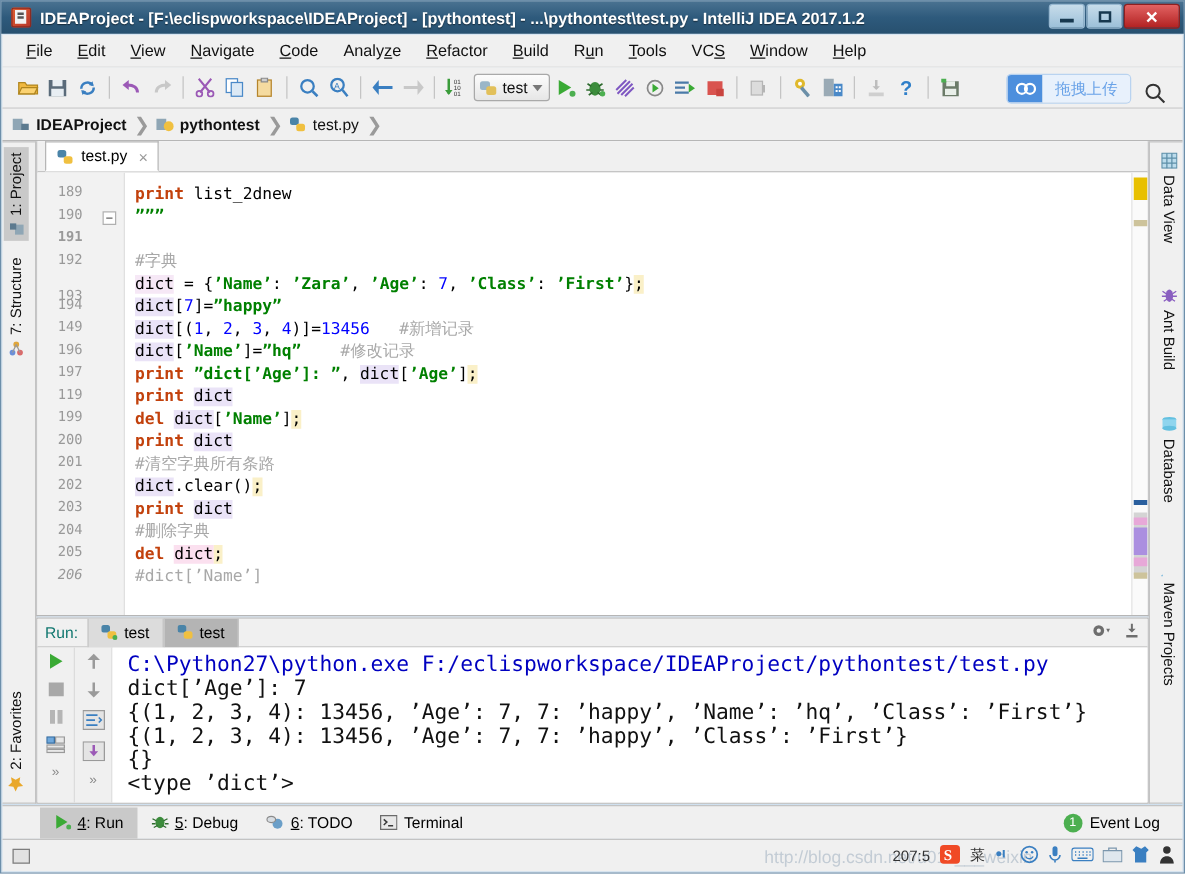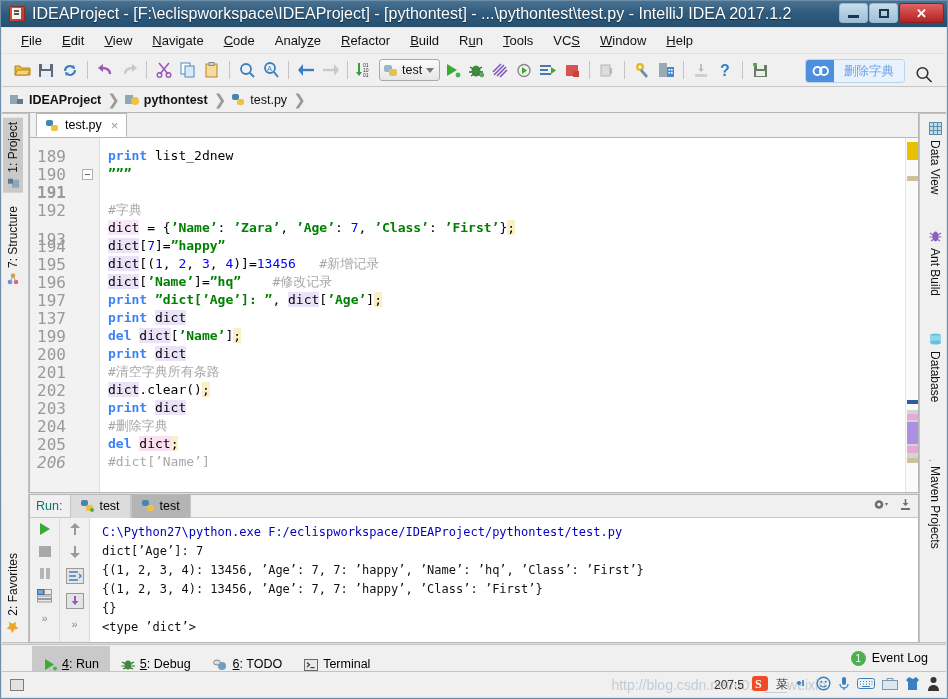--- a/index.html
+++ b/index.html
@@ -19,22 +19,22 @@
               background:linear-gradient(#4a7291,#2e5a7c 50%,#27506f);
               display:flex; align-items:center; padding-left:8px; }
   .title-ico { width:16px; height:16px; border-radius:2px;
                background:linear-gradient(135deg,#e06030,#b5342a);
                position:relative; margin-right:7px; flex:none;
                box-shadow:inset 0 0 0 1px #8a2b22; }
   .title-ico::after{ content:""; position:absolute; left:3px; top:2px;
                width:9px; height:11px; background:#f2f2f2; }
   .title-ico::before{ content:""; position:absolute; left:5px; top:4px;
                width:5px; height:2px; background:#555; box-shadow:0 3px 0 #555; z-index:2;}
-  .title-text { color:#fff; font-size:16px; white-space:nowrap;
-                text-shadow:0 1px 1px rgba(0,0,0,.55); }
+  .title-text { color:#fff; font-size:13px; white-space:nowrap;
+                text-shadow:0 1px 1px rgba(0,0,0,.55);font-weight:bold; }
   .wbtns { position:absolute; right:3px; top:2px; display:flex; gap:1px; }
   .wbtn { width:29px; height:20px; border:1px solid #96b7d0;
           border-radius:3px; display:flex; align-items:center; justify-content:center;
           background:linear-gradient(#c7dcea,#9cc0d9); color:#14334d; font-size:11px; }
   .wbtn.close { width:45px; background:linear-gradient(#e26262,#b22222);
                 border-color:#8e2020; color:#fff; font-weight:bold; font-size:13px; }
   .wbtn .minus{ display:block; width:11px; height:3px; background:#17384f; margin-top:6px;}
   .wbtn .sq { display:block; width:10px; height:9px; border:2px solid #17384f; }
 
   
@@ -94,31 +94,31 @@
               border-bottom:1px solid #b6b6b6; }
   .ftab { display:flex; align-items:center; gap:6px; height:24px; padding:0 8px;
           background:#fff; border:1px solid #b6b6b6; border-bottom:1px solid #fff;
           margin-left:6px; font-size:12.5px; }
   .ftab .x { color:#9a9a9a; font-size:13px; margin-left:3px; }
 
   .code-area { position:absolute; left:0; top:25px; right:0; bottom:0;
                background:#fff; overflow:hidden; }
   .gutter { position:absolute; left:0; top:0; width:70px; bottom:0;
             background:#f2f2f2; border-right:1px solid #e0e0e0; }
-  .gnum { position:absolute; right:33px; font-size:16px; color:#999;
+  .gnum { position:absolute; right:33px; font-size:11px; color:#999;
           font-family:"DejaVu Sans Mono", monospace; text-align:right; }
   .fold { position:absolute; left:52px; width:11px; height:11px;
           border:1px solid #b0b0b0; background:#fff; }
   .fold::after{content:""; position:absolute; left:2px; top:4px; width:5px; height:1px;
           background:#666;}
   .codelines { position:absolute; left:70px; top:0; right:0; bottom:0;
                font-family:"DejaVu Sans Mono", monospace; font-size:13px;
                line-height:18px; white-space:pre; padding-left:8px; }
   .ln { position:absolute; left:8px; white-space:pre; }
-  .kw { color:#3b82f6; font-weight:bold; }
+  .kw { color:#c2410c; font-weight:bold; }
   .str { color:#008000; font-weight:bold; }
   .num { color:#0000ff; }
   .cm { color:#a8a8a8; }
   .idf { color:#000; }
   .hl-v { background:#eae3f7; }
   .hl-p { background:#fbe0ef; }
   .hl-y { background:#faf0c8; }
   .hl-s { background:#f6e8f6; }
 
   .rgutter { position:absolute; right:0; top:0; width:13px; bottom:0;
@@ -136,30 +136,30 @@
           background:#dcdcdc; }
   .rtab.sel { background:#b4b4b4; }
   .runhead-right { position:absolute; right:6px; top:3px; display:flex;
                    align-items:center; gap:9px; }
   .runbody { position:absolute; left:0; top:23px; right:0; bottom:0; display:flex; }
   .runtools { width:30px; background:#f0f0f0; border-right:1px solid #dcdcdc;
               display:flex; flex-direction:column; align-items:center; padding-top:4px; gap:6px;}
   .runtools2{ width:30px; background:#f0f0f0; border-right:1px solid #dcdcdc;
               display:flex; flex-direction:column; align-items:center; padding-top:4px; gap:6px;}
   .console { flex:1; background:#fff; padding:5px 0 0 12px;
-             font-family:"DejaVu Sans Mono", monospace; font-size:12px; line-height:19px; }
+             font-family:"DejaVu Sans Mono", monospace; font-size:17px; line-height:19px; }
   .c-blue { color:#0000c0; }
   .c-blk { color:#111; }
   .chev { font-size:11px; color:#8a8a8a; }
 
   
   .twbar { position:absolute; left:1px; right:1px; bottom:27px; height:27px;
            background:#f0f0f0; border-top:1px solid #c3c3c3; display:flex;
            align-items:center; padding-left:30px; }
-  .twb { display:flex; align-items:flex-end; gap:5px; height:25px; padding:0 11px;
+  .twb { display:flex; align-items:center; gap:5px; height:25px; padding:0 11px;
          font-size:12.5px; }
   .twb.sel { background:#c9c9c9; }
   .twb u { text-decoration:underline; }
   .evlog { position:absolute; right:18px; display:flex; align-items:center; gap:6px;
            font-size:12.5px; }
   .badge { width:15px; height:15px; border-radius:50%; background:#4caf50; color:#fff;
            font-size:10px; display:flex; align-items:center; justify-content:center; }
   .statusbar { position:absolute; left:1px; right:1px; bottom:1px; height:26px;
                background:#f0f0f0; border-top:1px solid #c3c3c3;
                display:flex; align-items:center; padding-left:8px; gap:8px; }
@@ -390,21 +390,21 @@
         </svg>
       </div>
 
     <div class="upload">
       <div class="ic">
         <svg width="17" height="14">
             <circle cx="5.5" cy="7" r="4" stroke="#fff" stroke-width="1.8" fill="none"></circle>
             <circle cx="12" cy="7" r="4" stroke="#fff" stroke-width="1.8" fill="none"></circle>
           </svg>
         </div>
-      <div class="tx">删除字典</div>
+      <div class="tx">拖拽上传</div>
     </div>
     <div class="tb searchbtn">
       <svg width="18" height="17">
           <circle cx="7.5" cy="7" r="5.3" stroke="#333" stroke-width="1.6" fill="none"></circle>
           <path d="M11.5 11l5 5" stroke="#333" stroke-width="1.7"></path>
         </svg>
       </div>
   </div>
 
   <div class="crumbs">
@@ -504,24 +504,24 @@
 
     <div class="code-area">
       <div class="gutter" id="gutter">
           <div class="gnum" style="top: 9px;">189</div>
           <div class="gnum" style="top: 27px;">190</div>
           <div class="fold" style="top: 31px;"></div>
           <div class="gnum" style="top: 45px; font-weight: bold;">191</div>
           <div class="gnum" style="top: 63px;">192</div>
           <div class="gnum" style="top: 92px; margin-left: 23px;">193</div>
           <div class="gnum" style="top: 99px;">194</div>
-          <div class="gnum" style="top: 117px;">195</div>
+          <div class="gnum" style="top: 117px;">149</div>
           <div class="gnum" style="top: 135px;">196</div>
           <div class="gnum" style="top: 153px;">197</div>
-          <div class="gnum" style="top: 171px;">137</div>
+          <div class="gnum" style="top: 171px;">119</div>
           <div class="gnum" style="top: 189px;">199</div>
           <div class="gnum" style="top: 207px;">200</div>
           <div class="gnum" style="top: 225px;">201</div>
           <div class="gnum" style="top: 243px;">202</div>
           <div class="gnum" style="top: 261px;">203</div>
           <div class="gnum" style="top: 279px;">204</div>
           <div class="gnum" style="top: 297px;">205</div>
           <div class="gnum" style="top: 315px; font-style: italic;">206</div>
         </div>
       <div class="codelines" id="codelines" style="clip-path: inset(0px);"><div class="ln" style="top: -9px; overflow: hidden; height: 9px;"></div><div class="ln" style="top: 9px;"><span class="kw">print </span><span class="idf">list_2dnew</span></div><div class="ln" style="top: 27px;"><span class="str">”””</span></div><div class="ln" style="top: 45px;"></div><div class="ln" style="top: 63px;"><span class="cm">#字典</span></div><div class="ln" style="top: 81px;"><span class="idf hl-s">dict</span><span class="idf"> = {</span><span class="str">’Name’</span><span class="idf">: </span><span class="str">’Zara’</span><span class="idf">, </span><span class="str">’Age’</span><span class="idf">: </span><span class="num">7</span><span class="idf">, </span><span class="str">’Class’</span><span class="idf">: </span><span class="str">’First’</span><span class="idf">}</span><span class="idf hl-y">;</span></div><div class="ln" style="top: 99px;"><span class="idf hl-v">dict</span><span class="idf">[</span><span class="num">7</span><span class="idf">]=</span><span class="str">”happy”</span></div><div class="ln" style="top: 117px;"><span class="idf hl-v">dict</span><span class="idf">[(</span><span class="num">1</span><span class="idf">, </span><span class="num">2</span><span class="idf">, </span><span class="num">3</span><span class="idf">, </span><span class="num">4</span><span class="idf">)]=</span><span class="num">13456</span><span class="cm">   #新增记录</span></div><div class="ln" style="top: 135px;"><span class="idf hl-v">dict</span><span class="idf">[</span><span class="str">’Name’</span><span class="idf">]=</span><span class="str">”hq”</span><span class="cm">    #修改记录</span></div><div class="ln" style="top: 153px;"><span class="kw">print </span><span class="str">”dict[’Age’]: ”</span><span class="idf">, </span><span class="idf hl-v">dict</span><span class="idf">[</span><span class="str">’Age’</span><span class="idf">]</span><span class="idf hl-y">;</span></div><div class="ln" style="top: 171px;"><span class="kw">print </span><span class="idf hl-v">dict</span></div><div class="ln" style="top: 189px;"><span class="kw">del </span><span class="idf hl-v">dict</span><span class="idf">[</span><span class="str">’Name’</span><span class="idf">]</span><span class="idf hl-y">;</span></div><div class="ln" style="top: 207px;"><span class="kw">print </span><span class="idf hl-v">dict</span></div><div class="ln" style="top: 225px;"><span class="cm">#清空字典所有条路</span></div><div class="ln" style="top: 243px;"><span class="idf hl-v">dict</span><span class="idf">.clear()</span><span class="idf hl-y">;</span></div><div class="ln" style="top: 261px;"><span class="kw">print </span><span class="idf hl-v">dict</span></div><div class="ln" style="top: 279px;"><span class="cm">#删除字典</span></div><div class="ln" style="top: 297px;"><span class="kw">del </span><span class="idf hl-p">dict</span><span class="idf hl-y">;</span></div><div class="ln" style="top: 315px;"><span class="cm">#dict[’Name’]</span></div><div class="ln" style="top: -17px; color: rgb(42, 106, 42); font-weight: bold; opacity: 0.35; overflow: hidden;">list_2dnew = [[ col * row for col in range(0,10)] for row in range(0,5)]</div></div>

